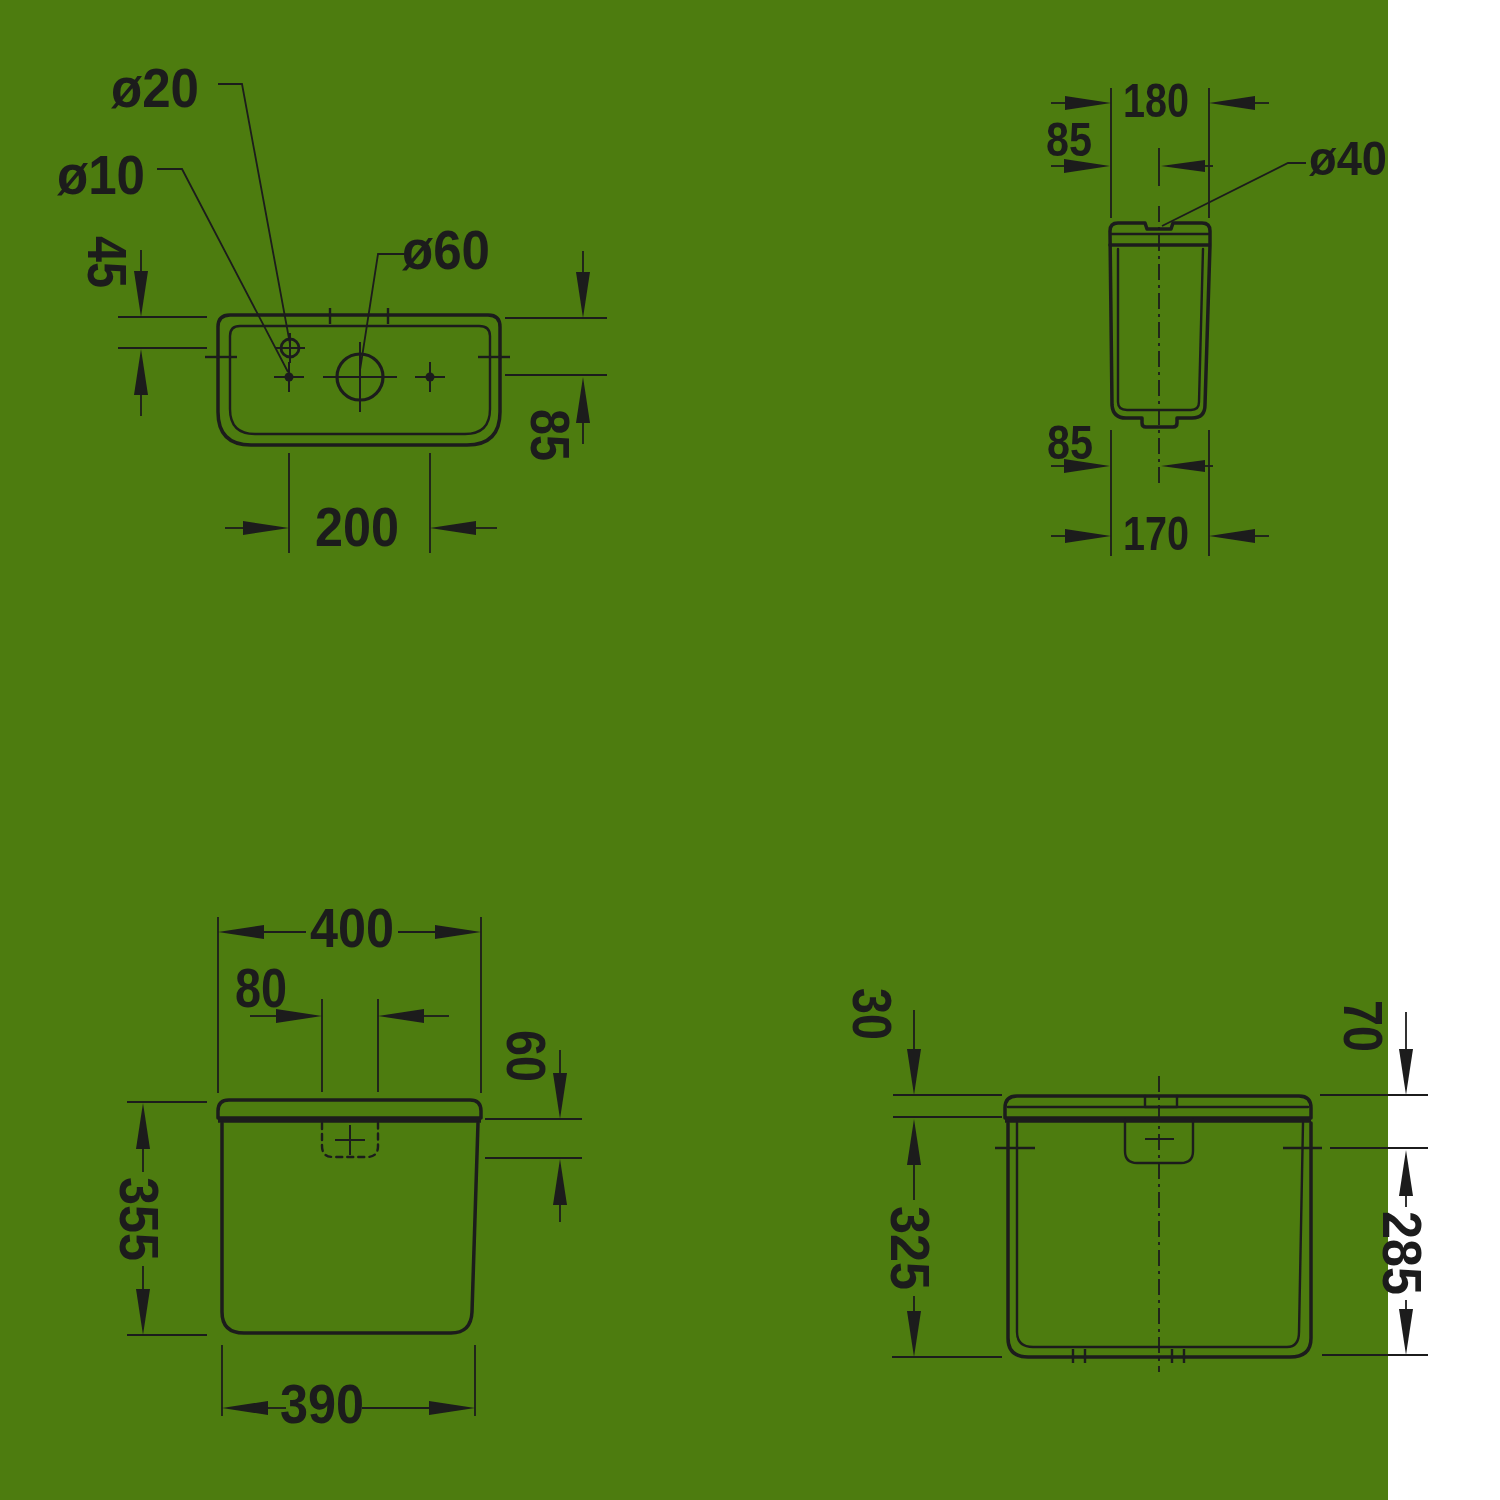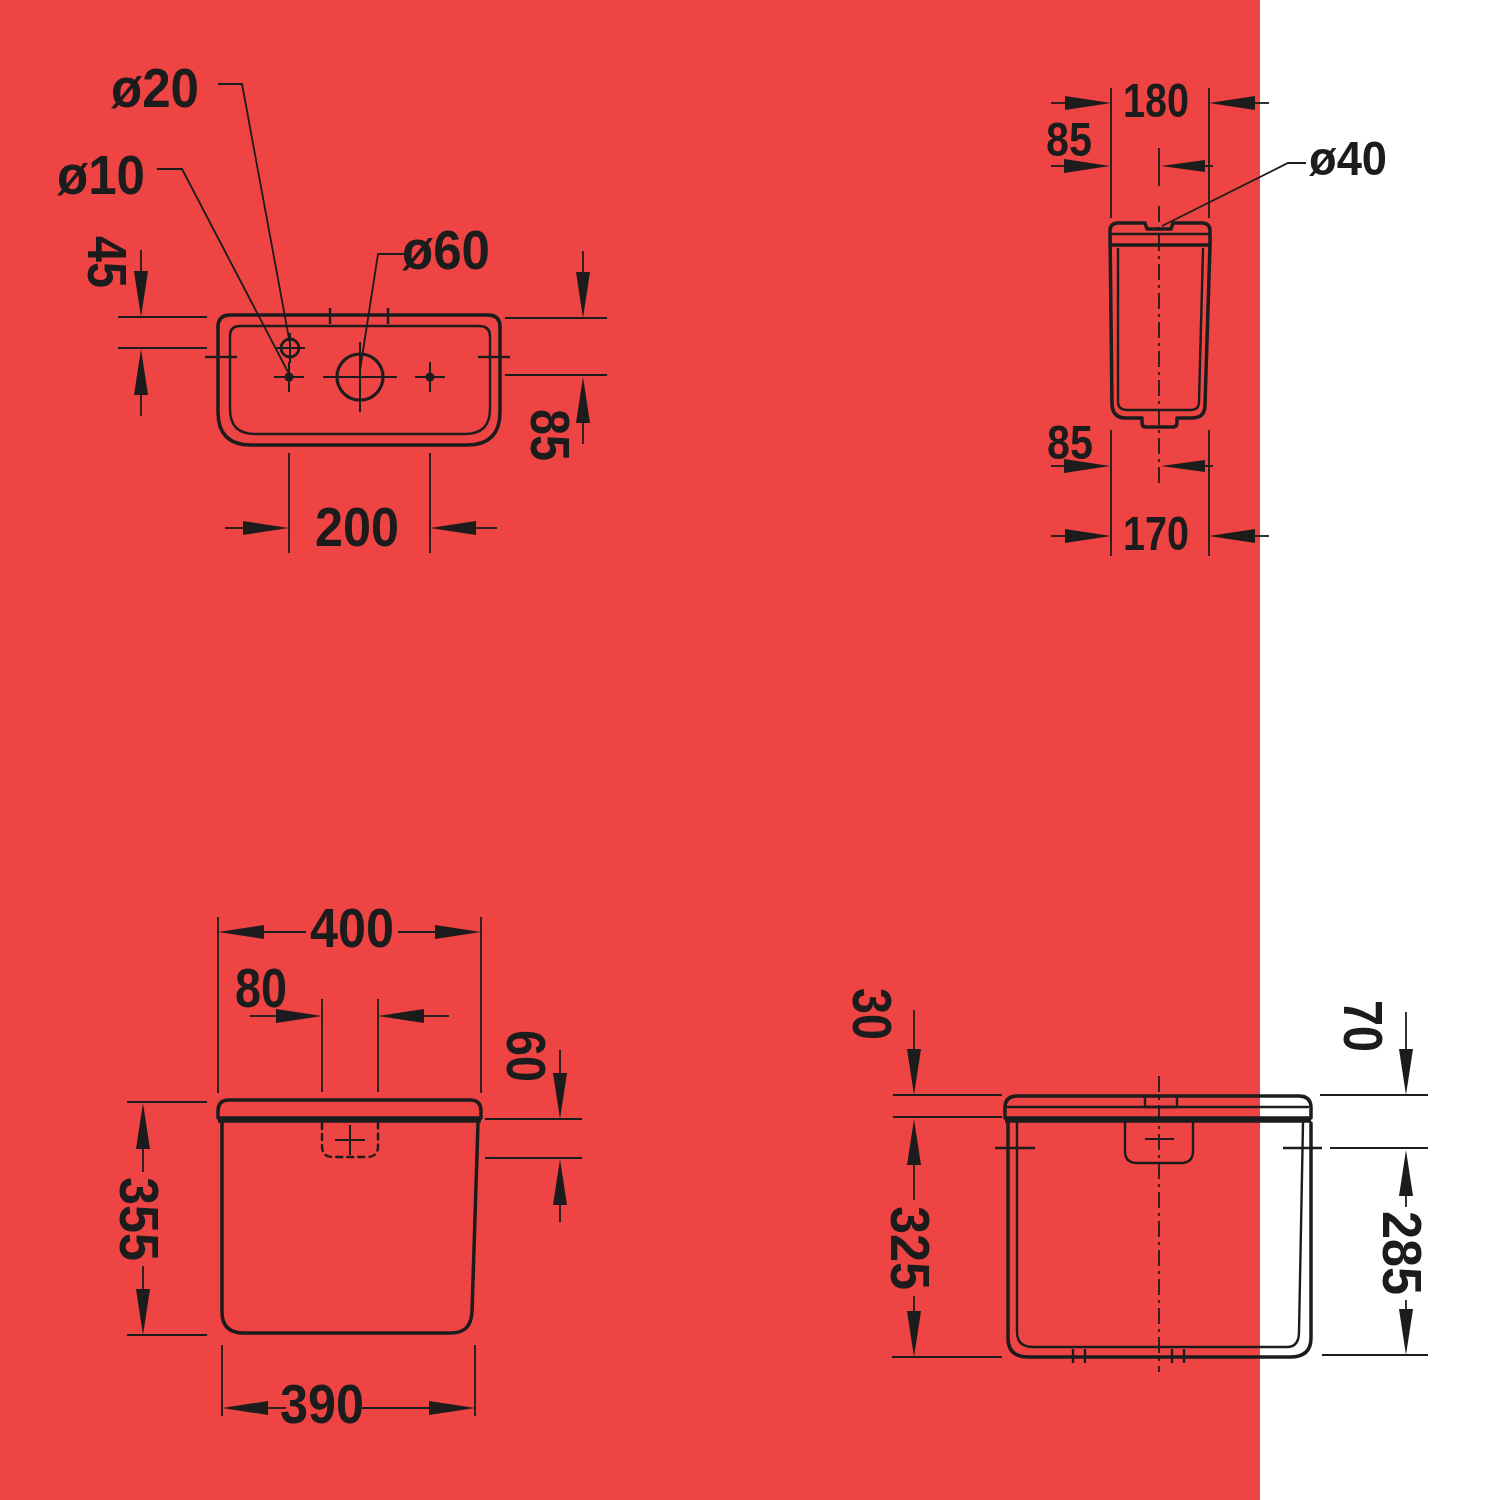--- a/index.html
+++ b/index.html
@@ -1,16 +1,16 @@
 <!DOCTYPE html>
 <html><head>
 <meta charset="utf-8">
 <style>
   html,body{margin:0;padding:0;background:#ffffff;}
-  .stage{width:1260px;height:1500px;position:relative;background:#ef4444;}
+  .stage{width:1388px;height:1500px;position:relative;background:#4d7c0f;}
   svg{display:block;}
   .outline{fill:none;stroke:#1c1c1c;stroke-width:3.5;stroke-linejoin:round;stroke-linecap:round;}
   .inner{fill:none;stroke:#1c1c1c;stroke-width:2.4;stroke-linejoin:round;stroke-linecap:round;}
   .thick{fill:none;stroke:#1c1c1c;stroke-width:5.5;stroke-linecap:butt;}
   .thin{fill:none;stroke:#1c1c1c;stroke-width:1.8;stroke-linecap:butt;}
   .tick{fill:none;stroke:#1c1c1c;stroke-width:2.4;stroke-linecap:butt;}
   .cross{fill:none;stroke:#1c1c1c;stroke-width:2;stroke-linecap:butt;}
   .arrow{fill:#1c1c1c;stroke:none;}
   .dot{fill:#1c1c1c;stroke:none;}
   .dashed{stroke-dasharray:6 5;}

